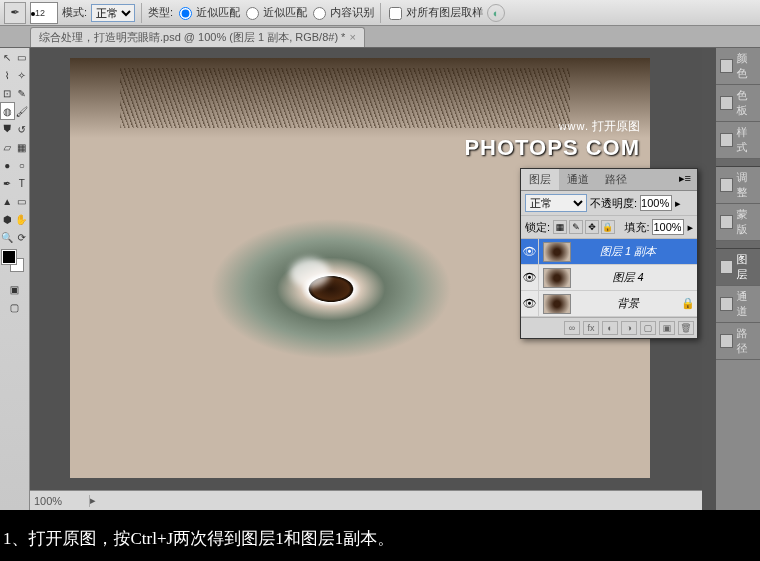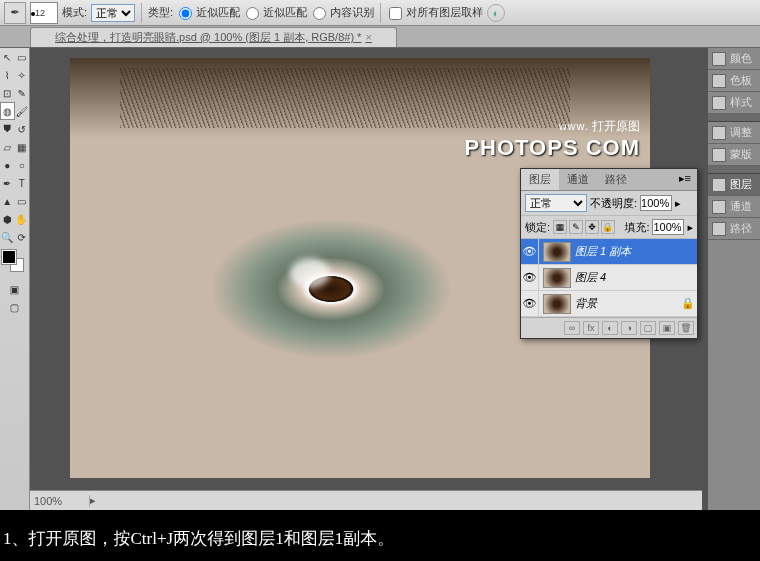--- a/index.html
+++ b/index.html
@@ -10,21 +10,21 @@
 .top-options .brush-preview { width: 28px; height: 22px; border: 1px solid #888; background: #fff; display: flex; flex-direction: row; align-items: center; font-size: 9px; }
 .top-options .brush-preview .dot { width: 4px; height: 4px; background: #000; border-radius: 50%; margin-top: 2px; }
 .top-options select { font-size: 11px; height: 18px; border: 1px solid #7a9ec8; }
 .top-options .radio-group { display: flex; gap: 2px; align-items: flex-end; }
 .top-options input[type="radio"] { margin: 0 2px; }
 .top-options input[type="checkbox"] { margin: 0 2px; }
 .top-options .sep { width: 1px; height: 20px; background: #aaa; margin: 0 2px; }
 .top-options .end-icon { width: 18px; height: 18px; border: 1px solid #aaa; border-radius: 50%; display: flex; align-items: center; justify-content: center; color: #5a8; }
 
 .tab-bar { height: 22px; background: #b0b0b0; border-bottom: 1px solid #666; display: flex; align-items: center; padding-left: 30px; }
-.tab { background: #d8d8d8; border: 1px solid #888; border-bottom: none; padding: 2px 24px; font-size: 11px; color: #555; display: flex; align-items: center; gap: 4px; border-radius: 3px 3px 0 0; text-decoration: underline; }
+.tab { background: #d8d8d8; border: 1px solid #888; border-bottom: none; padding: 2px 8px; font-size: 11px; color: #555; display: flex; align-items: center; gap: 4px; border-radius: 3px 3px 0 0; }
 .tab .close { color: #888; cursor: pointer; }
 
 .main-area { position: absolute; top: 48px; left: 30px; right: 58px; bottom: 20px; background: #525252; }
 .canvas { position: absolute; top: 10px; left: 40px; width: 580px; height: 420px; background: radial-gradient(ellipse 120px 70px at 45% 55%, #2a1508 0%, #4a2810 15%, #1a0e05 18%, #fff 19%, #d8c8b8 25%, #6a7a6a 45%, #8a9a8a 70%, #c8b8a8 100%); overflow: hidden; }
 .canvas::before { content: ""; position: absolute; top: 0; left: 0; right: 0; height: 80px; background: linear-gradient(180deg, #4a3a2a 0%, transparent 100%); }
 .canvas::after { content: ""; position: absolute; top: 10px; left: 50px; width: 450px; height: 60px; background: repeating-linear-gradient(70deg, #2a1a0a 0px, transparent 2px, transparent 4px); opacity: 0.6; }
 .eye-highlight { position: absolute; top: 200px; left: 220px; width: 40px; height: 30px; background: rgba(255,255,255,0.7); border-radius: 50%; filter: blur(3px); }
 .watermark { position: absolute; top: 60px; right: 10px; color: #fff; font-family: Arial; text-align: right; }
 .watermark .www { font-size: 11px; letter-spacing: 1px; }
 .watermark .photops { font-size: 22px; font-weight: bold; letter-spacing: 1px; text-shadow: 1px 1px 2px #000; }
@@ -32,42 +32,42 @@
 
 .toolbox { position: absolute; top: 48px; left: 0; width: 30px; bottom: 0; background: linear-gradient(#d8d8d8, #c8c8c8); border-right: 1px solid #888; }
 .toolbox .tool-row { display: flex; }
 .toolbox .tool { width: 15px; height: 18px; display: flex; align-items: center; justify-content: center; font-size: 10px; color: #333; cursor: pointer; }
 .toolbox .tool.active { background: #fff; border: 1px solid #888; }
 .toolbox .tool.wide { width: 30px; }
 .toolbox .color-swatches { margin: 4px 2px; position: relative; height: 26px; }
 .toolbox .fg { position: absolute; width: 14px; height: 14px; background: #000; border: 1px solid #fff; outline: 1px solid #888; }
 .toolbox .bg { position: absolute; top: 8px; left: 8px; width: 14px; height: 14px; background: #fff; border: 1px solid #888; }
 
-.right-panels { position: absolute; top: 48px; right: 0; width: 52px; bottom: 0; background: #8a8a8a; }
+.right-panels { position: absolute; top: 48px; right: 0; width: 44px; bottom: 0; background: #8a8a8a; }
 .panel-tab { display: flex; align-items: center; gap: 4px; padding: 3px 4px; color: #ddd; font-size: 11px; border-bottom: 1px solid #666; cursor: pointer; }
 .panel-tab.active { background: #6a6a6a; color: #fff; }
 .panel-tab .picon { width: 14px; height: 14px; background: #ccc; border: 1px solid #666; }
 .panel-group-sep { height: 8px; background: #6a6a6a; border-bottom: 1px solid #444; }
 
 .layers-panel { position: absolute; top: 168px; right: 62px; width: 178px; background: #d4d4d4; border: 1px solid #333; box-shadow: 2px 2px 6px rgba(0,0,0,0.5); font-size: 11px; }
 .layers-panel .lp-tabs { display: flex; background: #b8b8b8; border-bottom: 1px solid #888; }
 .layers-panel .lp-tab { padding: 3px 8px; cursor: pointer; color: #444; }
 .layers-panel .lp-tab.active { background: #d4d4d4; }
 .layers-panel .lp-menu { margin-left: auto; padding: 3px 6px; }
 .layers-panel .lp-row { display: flex; align-items: center; padding: 3px 4px; gap: 3px; border-bottom: 1px solid #bbb; }
 .layers-panel select { font-size: 11px; height: 18px; border: 1px solid #7a9ec8; width: 62px; }
 .layers-panel input[type="text"] { width: 32px; font-size: 11px; height: 16px; border: 1px solid #888; text-align: right; padding-right: 2px; }
 .layers-panel .lock-icons { display: flex; gap: 2px; }
 .layers-panel .lock-icons span { width: 14px; height: 14px; border: 1px solid #aaa; display: flex; align-items: center; justify-content: center; font-size: 9px; }
 .layers-panel .layer-list { max-height: 120px; overflow: hidden; background: #e8e8e8; }
 .layers-panel .layer { display: flex; align-items: center; height: 26px; border-bottom: 1px solid #ccc; }
 .layers-panel .layer.selected { background: #3875d7; color: #fff; }
 .layers-panel .layer .vis { width: 18px; text-align: center; border-right: 1px solid #ccc; height: 100%; display: flex; align-items: center; justify-content: center; }
 .layers-panel .layer .thumb { width: 28px; height: 20px; background: radial-gradient(circle at 50% 50%, #3a2010 20%, #c8b8a8 80%); border: 1px solid #888; margin: 0 4px; }
-.layers-panel .layer .lname { flex: 1; font-style: italic; }
+.layers-panel .layer .lname { flex: 1; font-style: italic; text-align: center; }
 .layers-panel .layer .llock { width: 16px; }
 .layers-panel .lp-footer { display: flex; justify-content: flex-end; padding: 3px; gap: 3px; background: #d4d4d4; border-top: 1px solid #aaa; }
 .layers-panel .lp-footer span { width: 16px; height: 14px; border: 1px solid #aaa; font-size: 9px; display: flex; align-items: center; justify-content: center; color: #666; }
 
 .status-bar { position: absolute; bottom: 0; left: 30px; right: 58px; height: 20px; background: #d8d8d8; border-top: 1px solid #888; display: flex; align-items: center; font-size: 11px; color: #555; }
 .status-bar .zoom { width: 60px; border-right: 1px solid #aaa; padding: 0 4px; }
 .status-bar .info { padding: 0 8px; }
 
 .caption { position: absolute; top: 515px; left: 0; width: 760px; color: #fff; font-size: 17px; padding: 12px 3px; font-family: SimSun; }
 </style>

